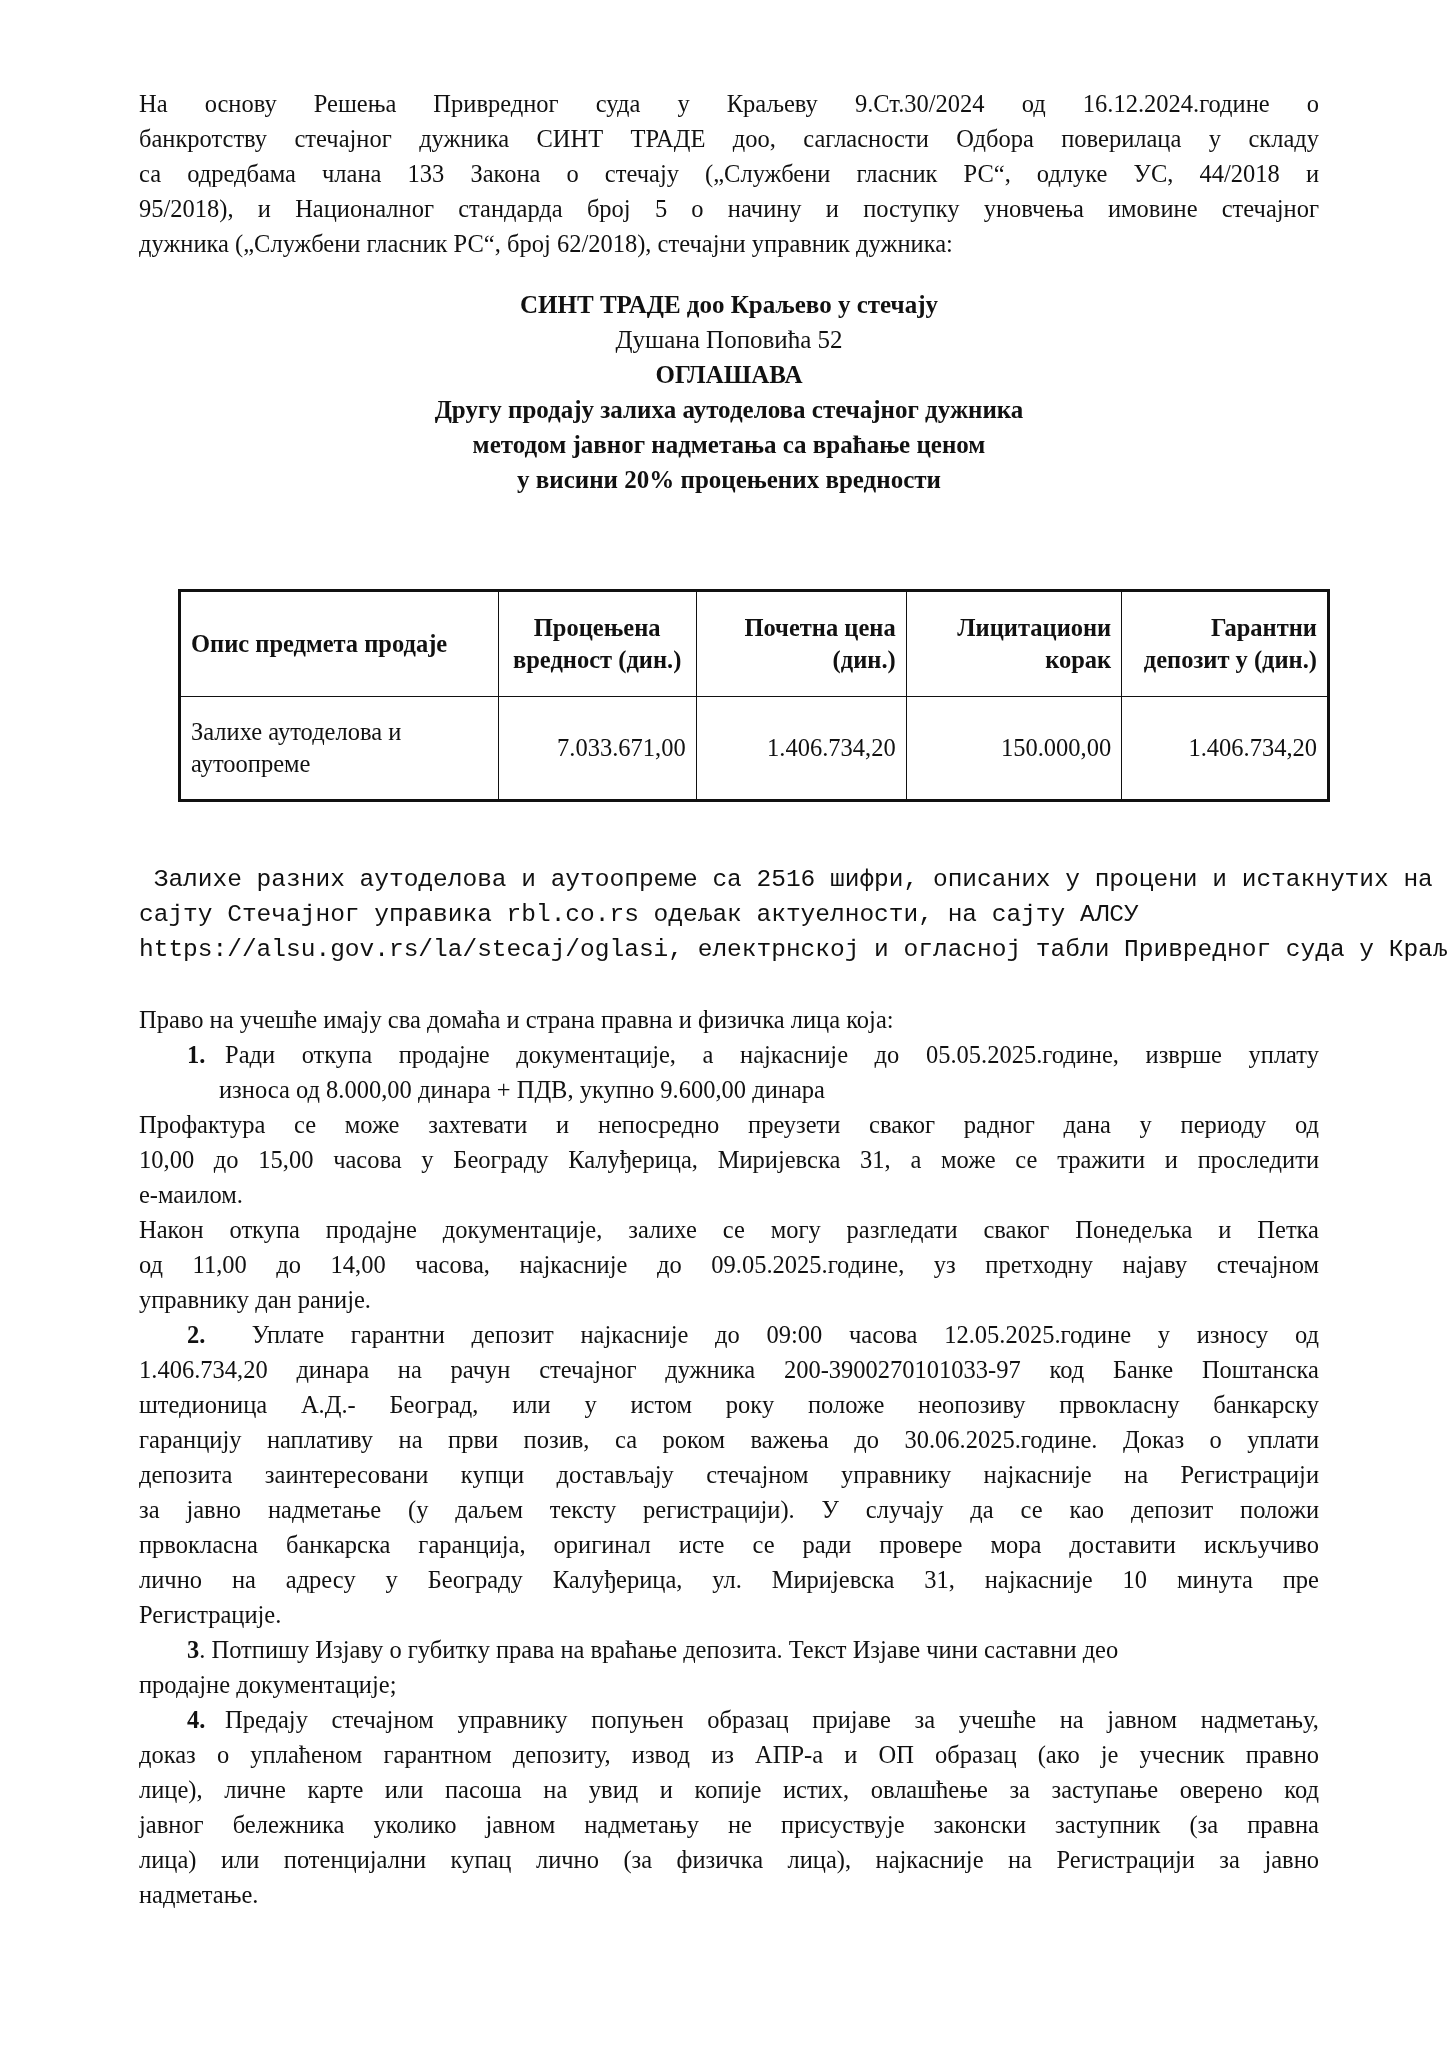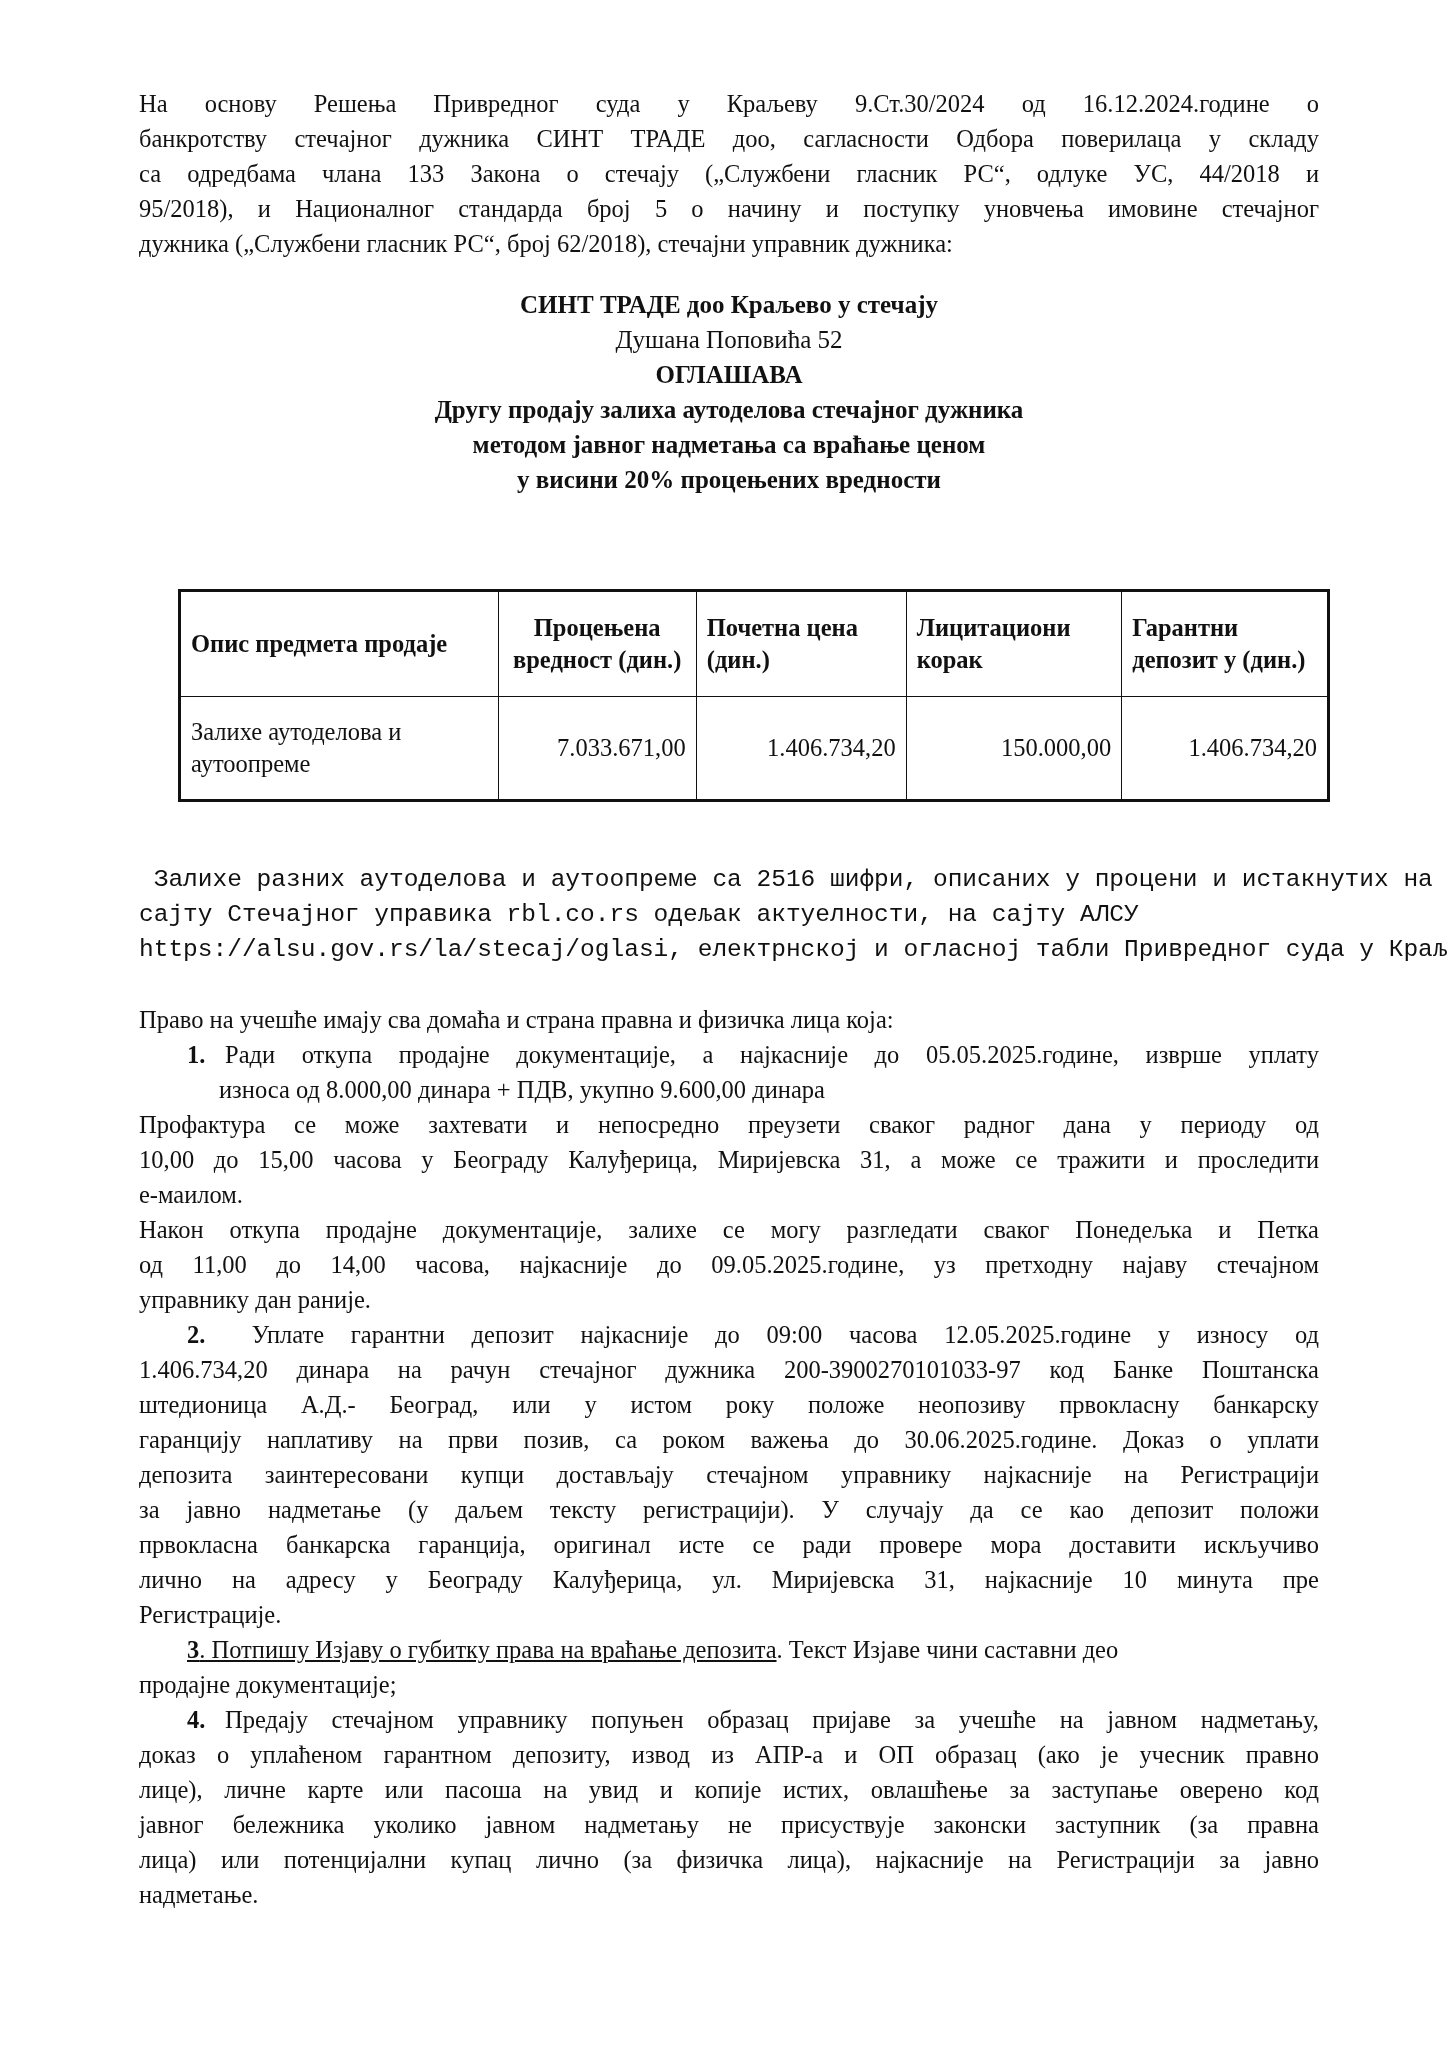--- a/index.html
+++ b/index.html
@@ -74,33 +74,33 @@
   table.sale th {
     font-weight: bold;
     height: 100px;
   }
   table.sale td { height: 98px; }
   .c1 { width: 329px; text-align: left; }
   .c2 { width: 186px; text-align: right; }
   .c3 { width: 200px; text-align: right; }
   .c4 { width: 202px; text-align: right; }
   .c5 { width: 195px; text-align: right; }
-  th.c3, th.c4, th.c5 { text-align: left; }
+  th.c3, th.c4, th.c5 { text-align: right; }
   th.c2 { text-align: center; }
 
   #description { top: 862px; font-family: Liberation Mono, monospace; }
   #rights { top: 1002px; }
   .indent-num { padding-left: 48px; }
   .indent-cont { padding-left: 80px; }
   .num {
     font-weight: bold;
     display: inline-block;
     width: 38px;
   }
-  .u { text-decoration: underline; }
+  .u { }
 </style>
 </head>
 <body>
 
 <div class="page">
 
   <div class="block" id="intro">
     <span class="jline">На основу Решења Привредног суда у Краљеву 9.Ст.30/2024 од 16.12.2024.године о</span>
     <span class="jline">банкротству стечајног дужника СИНТ ТРАДЕ доо, сагласности Одбора поверилаца у складу</span>
     <span class="jline">са одредбама члана 133 Закона о стечају („Службени гласник РС“, одлуке УС, 44/2018 и</span>

